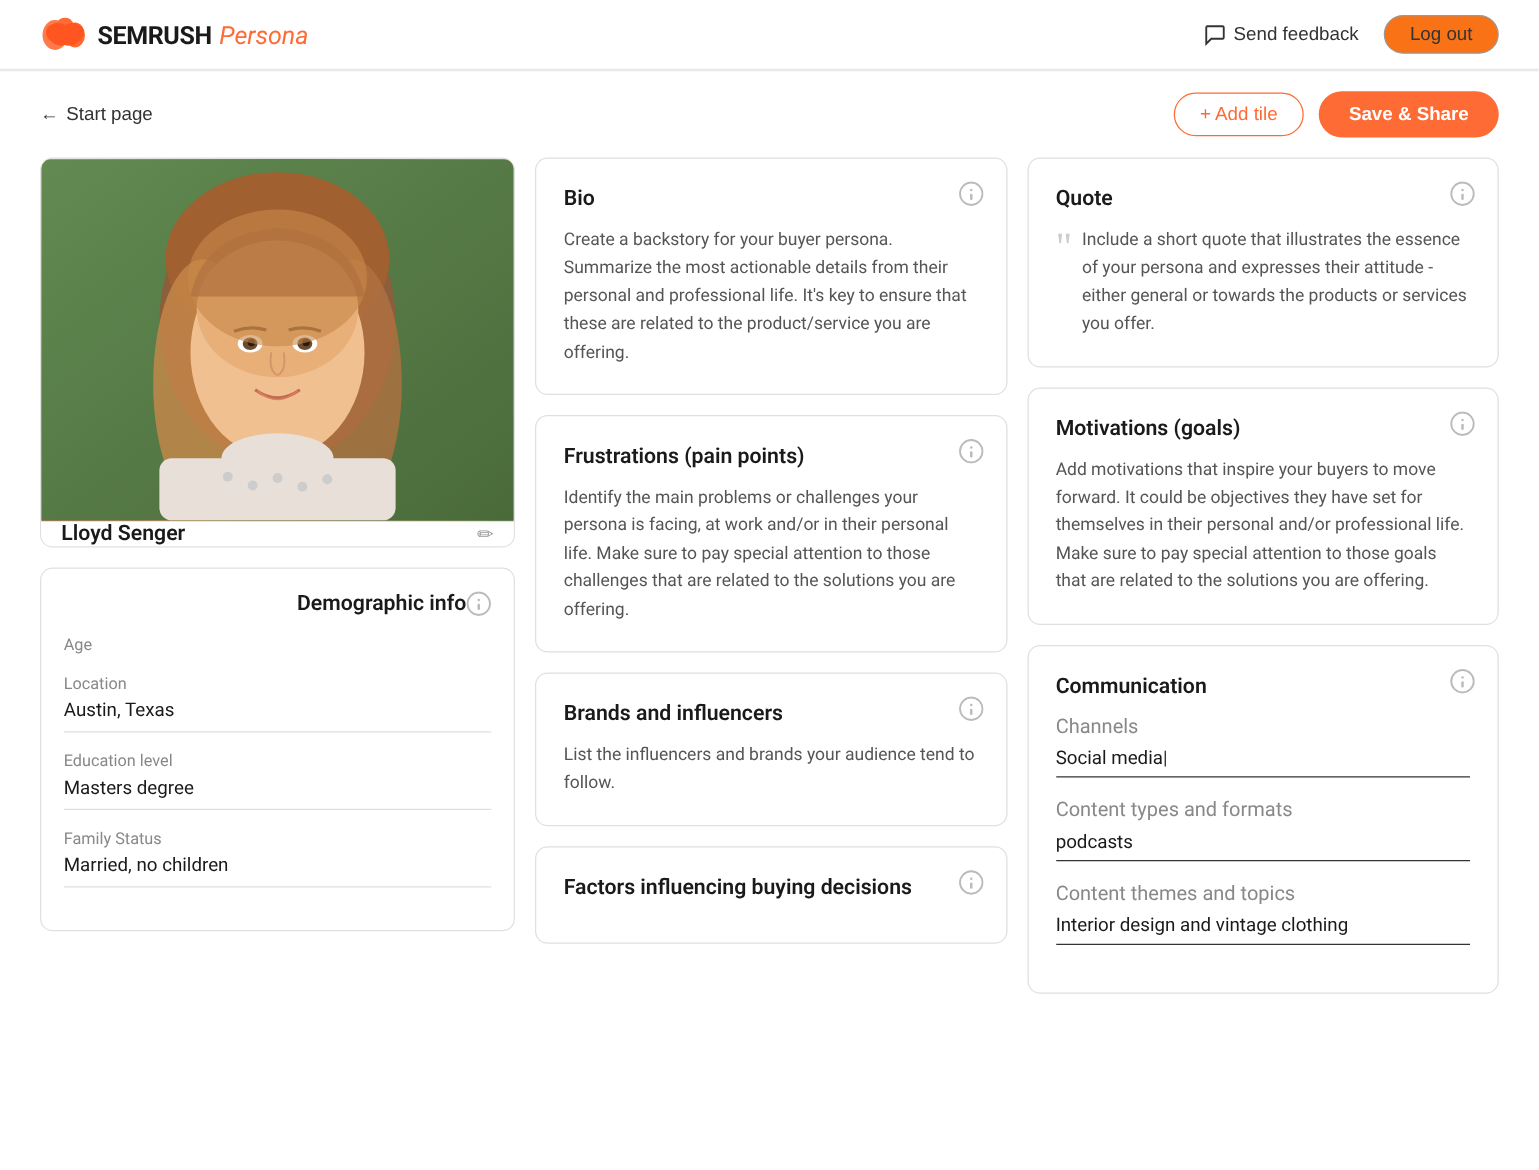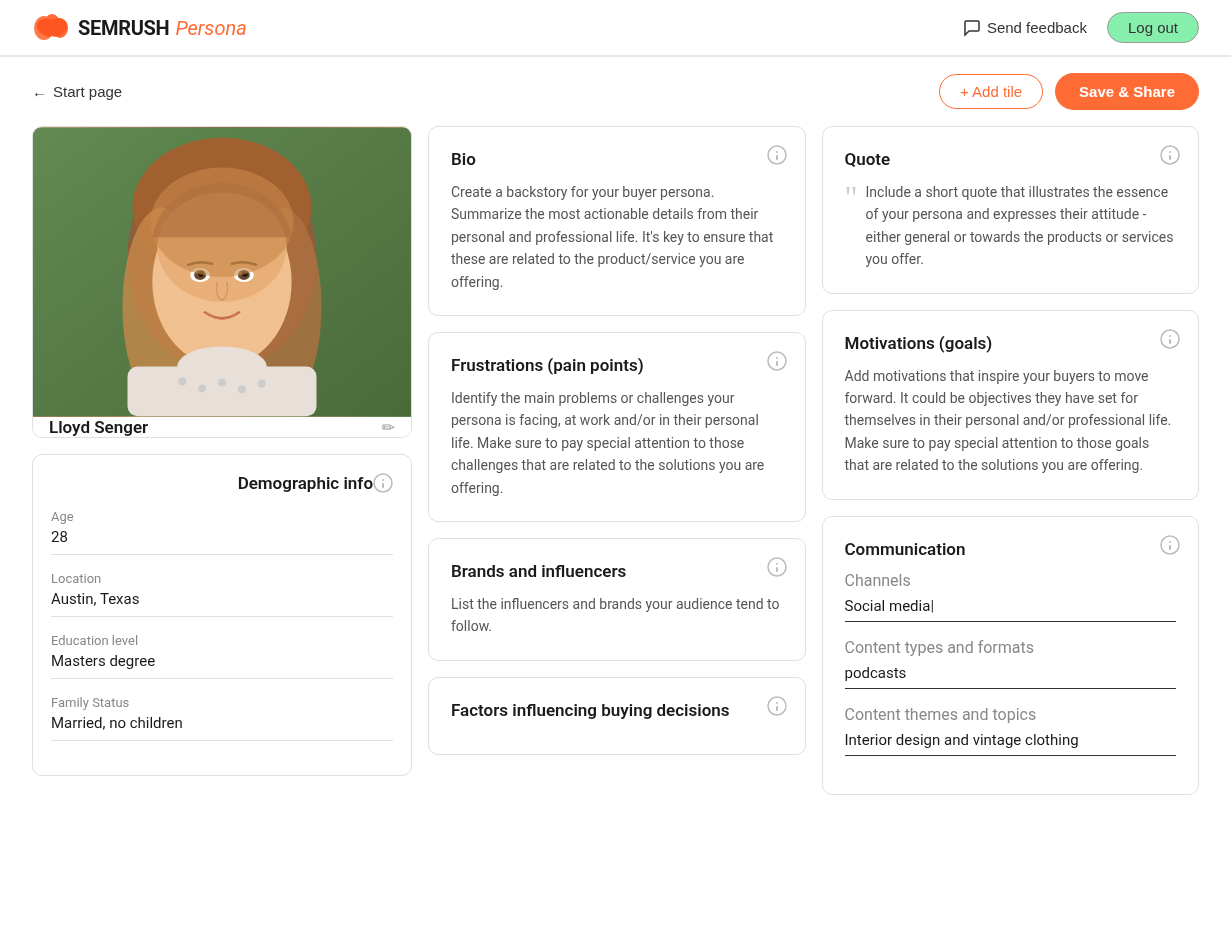--- a/index.html
+++ b/index.html
@@ -48,21 +48,21 @@
       cursor: pointer;
       text-decoration: none;
       background: none;
       border: none;
     }
     .logout-btn {
       border: 1.5px solid #999;
       border-radius: 20px;
       padding: 6px 20px;
       font-size: 15px;
-      background: #86efac;
+      background: #f97316;
       cursor: pointer;
       color: #333;
     }
 
     
     .toolbar {
       display: flex;
       align-items: center;
       justify-content: space-between;
       padding: 16px 32px;
@@ -377,21 +377,20 @@
         <span class="card-title">Demographic info</span>
         <svg class="hint-icon" viewBox="0 0 20 20" fill="none">
           <circle cx="10" cy="10" r="9" stroke="#bbb" stroke-width="1.5"></circle>
           <circle cx="10" cy="7" r="1" fill="#bbb"></circle>
           <rect x="9" y="10" width="2" height="5" rx="1" fill="#bbb"></rect>
         </svg>
       </div>
 
       <div class="demo-field">
         <div class="demo-label">Age</div>
-        <div class="demo-value">28</div>
       </div>
 
       <div class="demo-field">
         <div class="demo-label">Location</div>
         <div class="demo-value">Austin, Texas</div>
       </div>
 
       <div class="demo-field">
         <div class="demo-label">Education level</div>
         <div class="demo-value">Masters degree</div>

